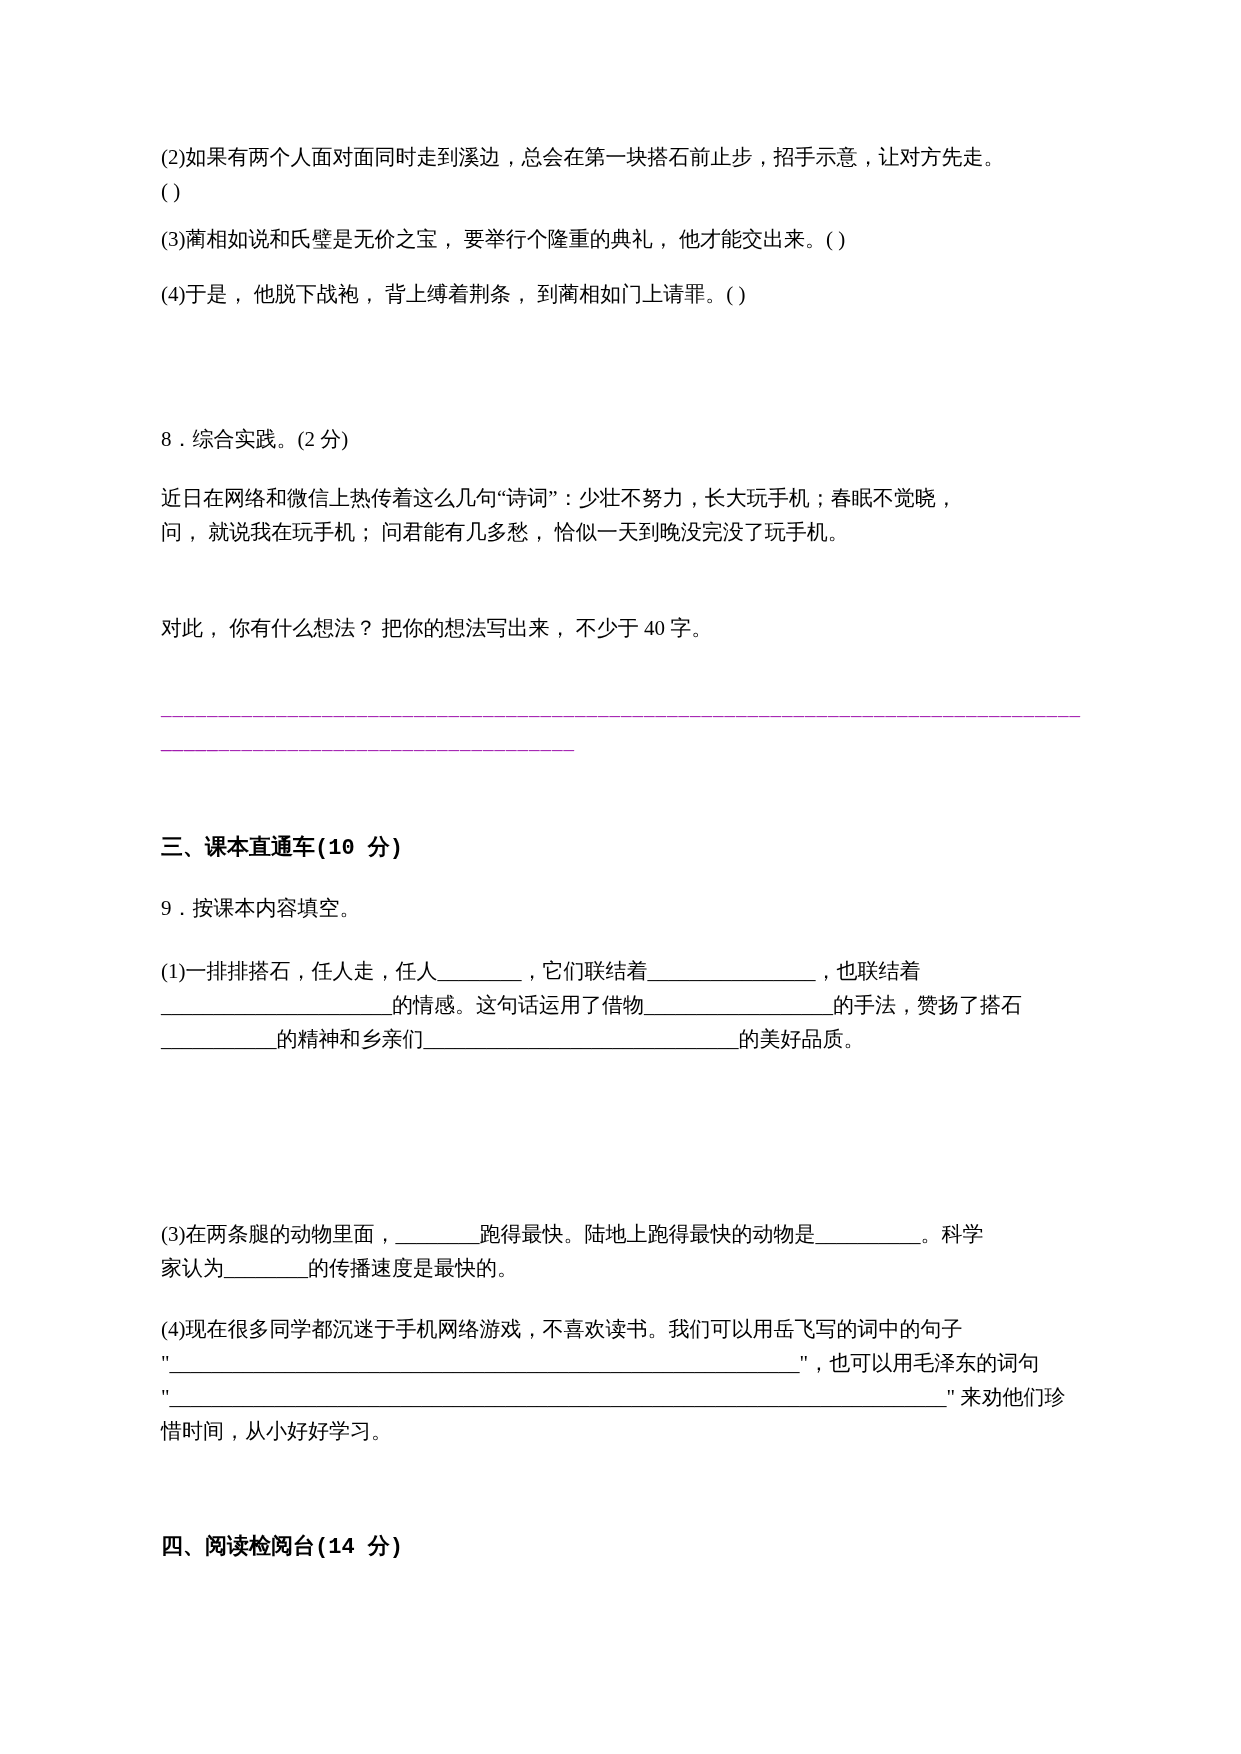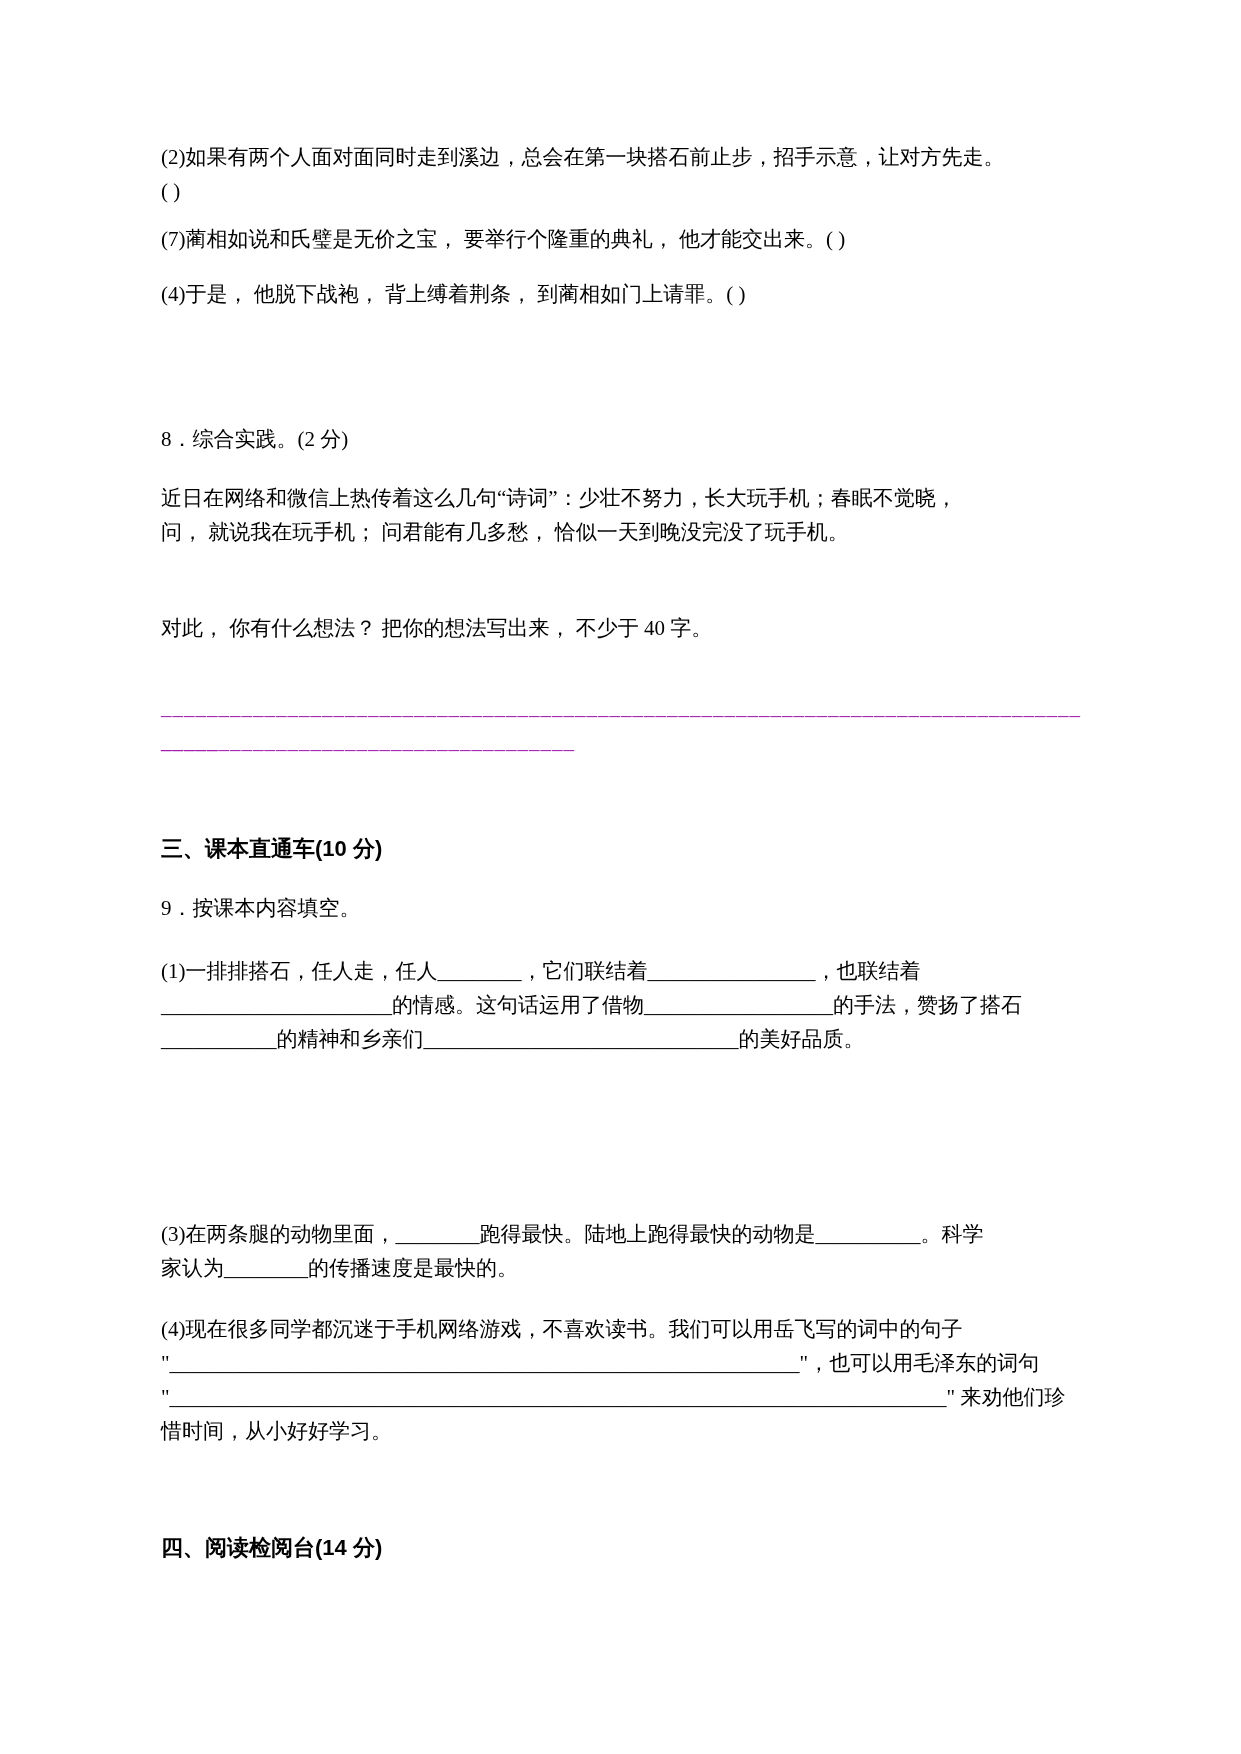--- a/index.html
+++ b/index.html
@@ -18,40 +18,40 @@
     width: 921px;
     font-size: 21px;
     line-height: 34px;
     white-space: normal;
     word-break: break-all;
   }
   .line { display: block; }
   .heading {
     font-weight: bold;
     font-size: 22px;
-    font-family: Liberation Sans, sans-serif;
+    font-family: Liberation Mono, monospace;
   }
   .qtitle { font-size: 21px; }
   .answer-line {
     letter-spacing: 1px;
     color: #a21caf;
   }
 </style>
 </head>
 <body>
 
 <div class="page">
 
   <div class="block" style="top:140px">
     <span class="line">(2)如果有两个人面对面同时走到溪边，总会在第一块搭石前止步，招手示意，让对方先走。</span>
     <span class="line">( )</span>
   </div>
 
   <div class="block" style="top:222px">
-    <span class="line">(7)蔺相如说和氏璧是无价之宝， 要举行个隆重的典礼， 他才能交出来。( )</span>
+    <span class="line">(3)蔺相如说和氏璧是无价之宝， 要举行个隆重的典礼， 他才能交出来。( )</span>
   </div>
 
   <div class="block" style="top:277px">
     <span class="line">(4)于是， 他脱下战袍， 背上缚着荆条， 到蔺相如门上请罪。( )</span>
   </div>
 
   <div class="block qtitle" style="top:422px">
     <span class="line">8．综合实践。(2 分)</span>
   </div>
 

